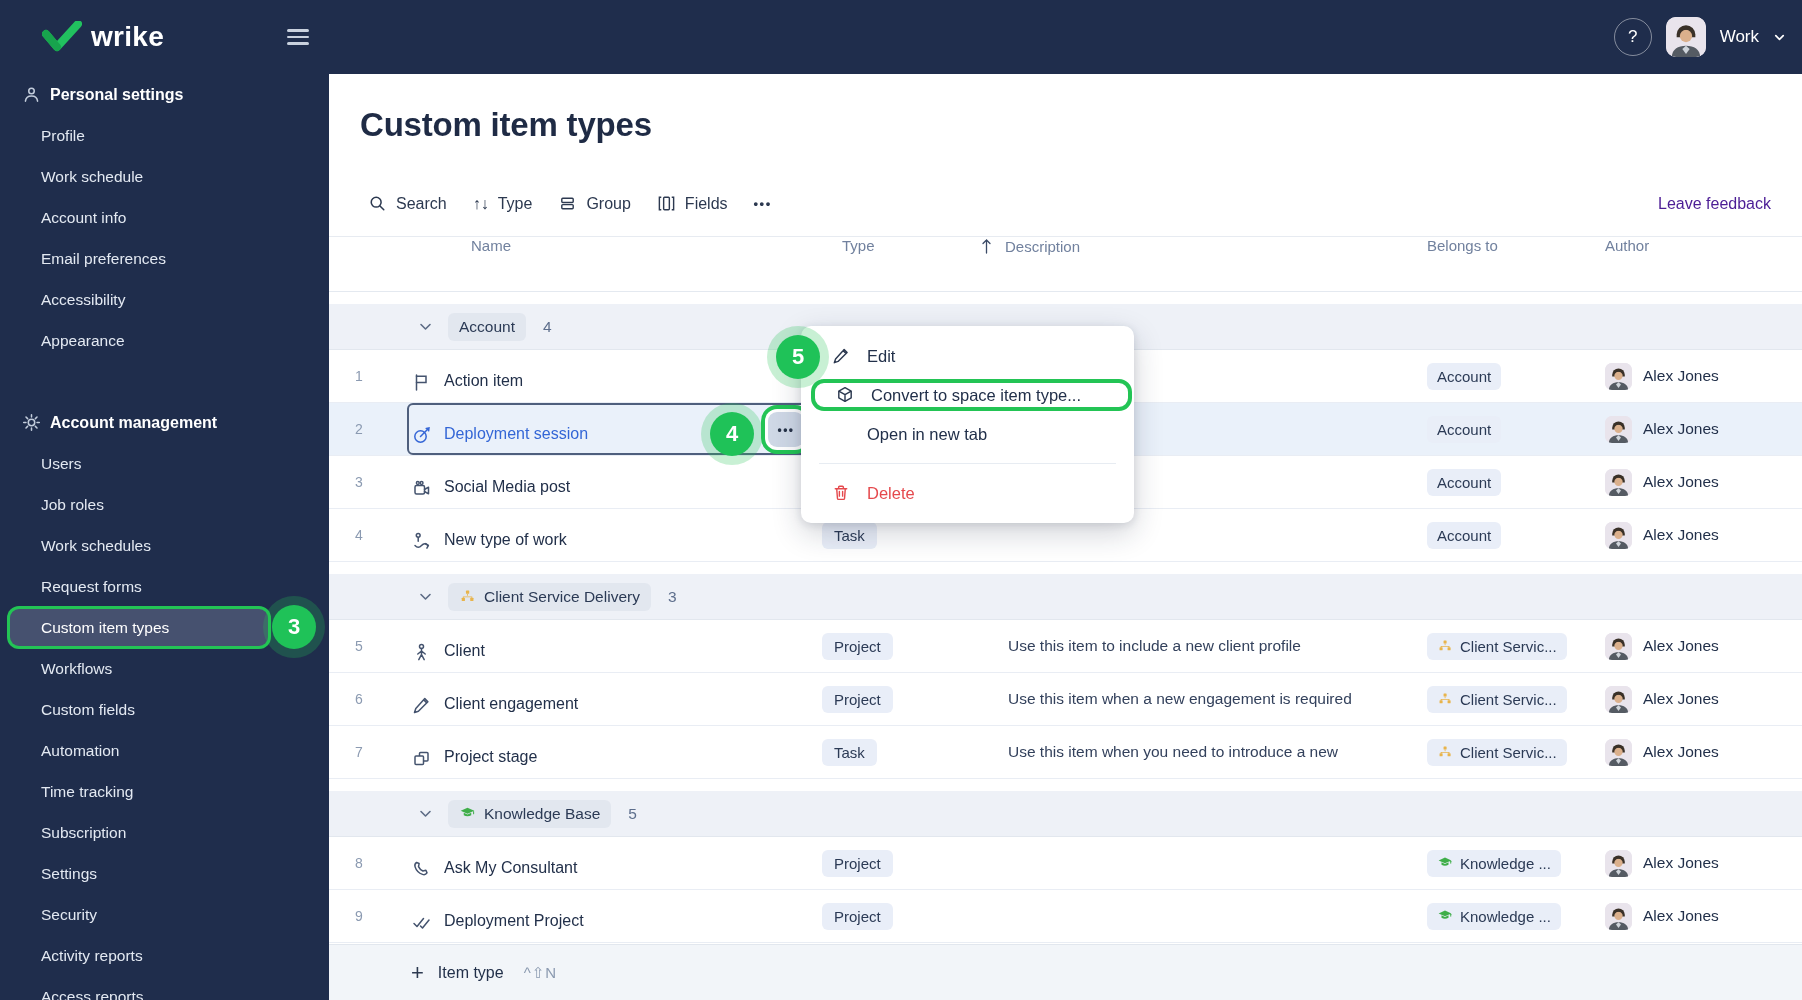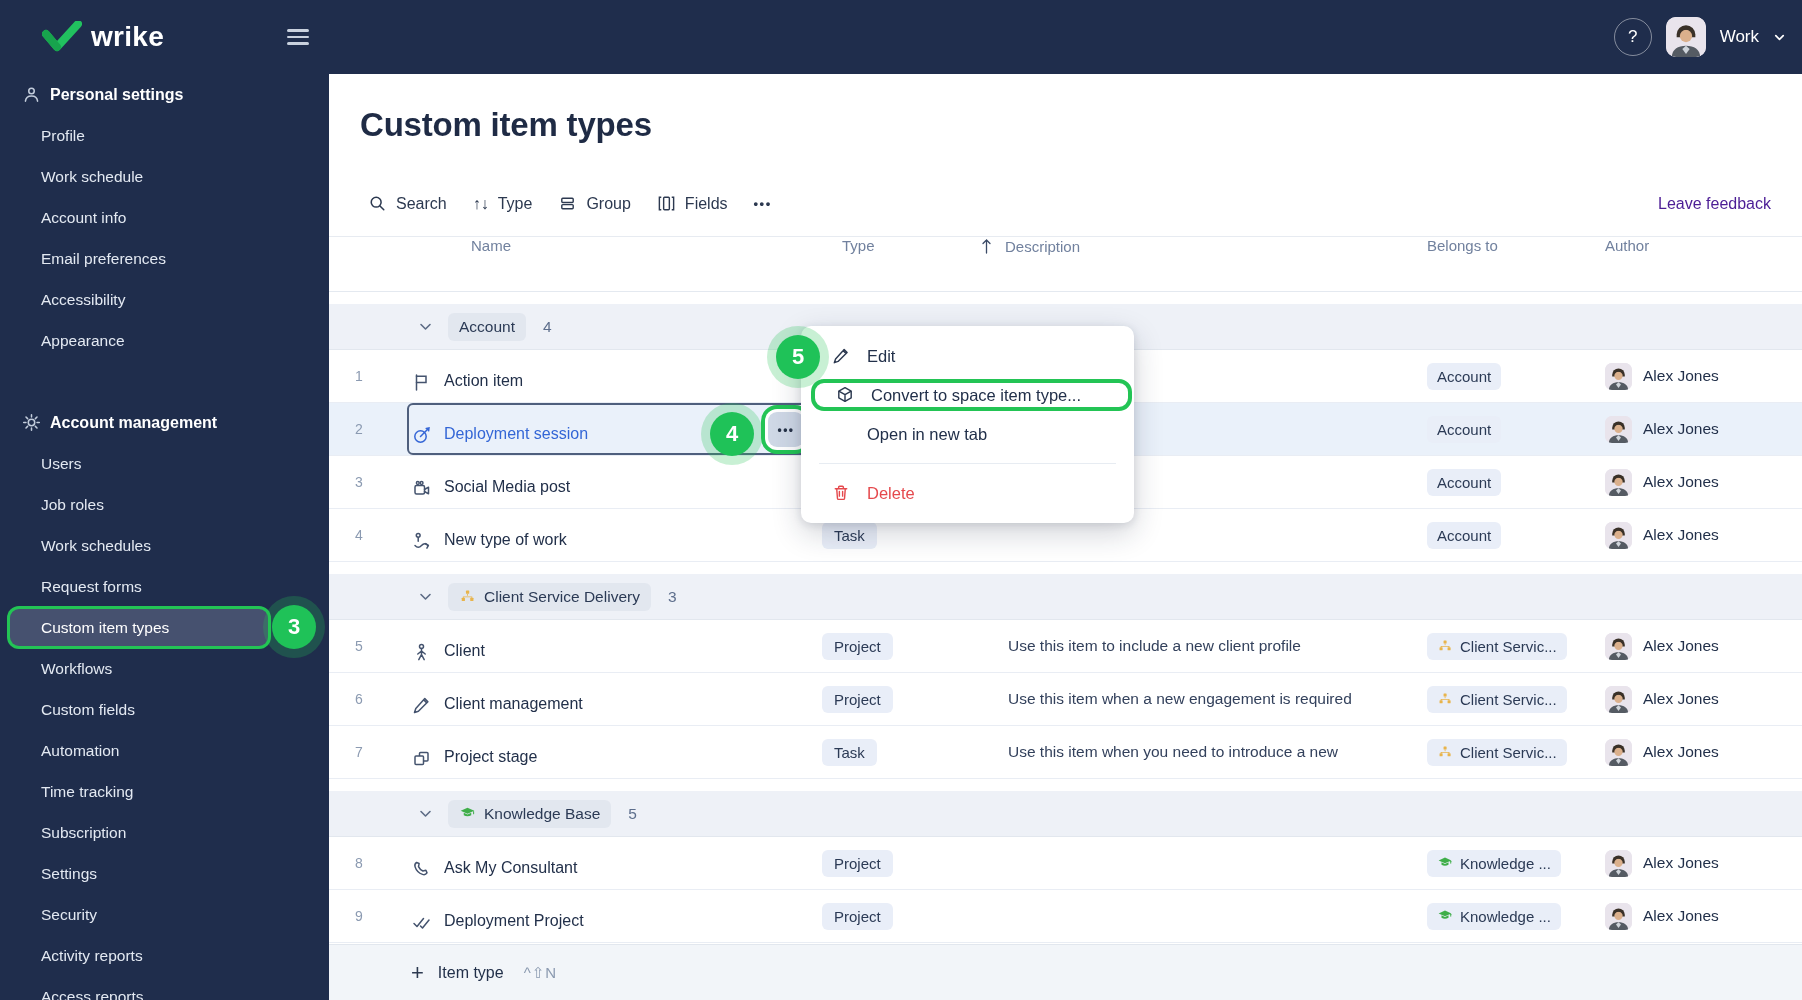--- a/index.html
+++ b/index.html
@@ -433,21 +433,21 @@
           <span>Alex Jones</span>
         </span>
       </div>
 
       <div class="t-row">
         <span class="cell-num">6</span>
         <span class="cell-name">
           <svg viewBox="0 0 21 21" fill="none" stroke="#44536e" stroke-width="1.5" stroke-linecap="round" stroke-linejoin="round">
               <path d="M13.8 3.6l3.1 3.1L7.4 16.2l-3.9 1.3 1.3-3.9zM12.6 4.8l3.1 3.1"></path>
             </svg>
-          <span>Client management</span>
+          <span>Client engagement</span>
         </span>
         <span class="cell-type"><span class="pill">Project</span></span>
         <span class="cell-desc">Use this item when a new engagement is required</span>
         <span class="cell-belongs"><span class="belongs-badge">
               <svg viewBox="0 0 20 20">
                 <use href="#org-chart"></use>
               </svg>
               <span>Client Servic...</span>
             </span></span>
         <span class="cell-author">

